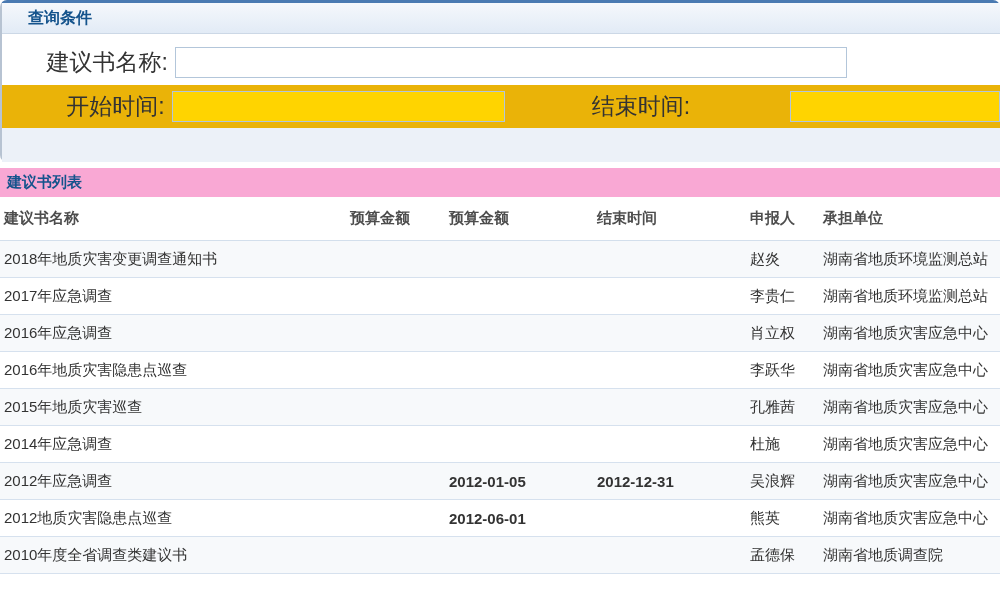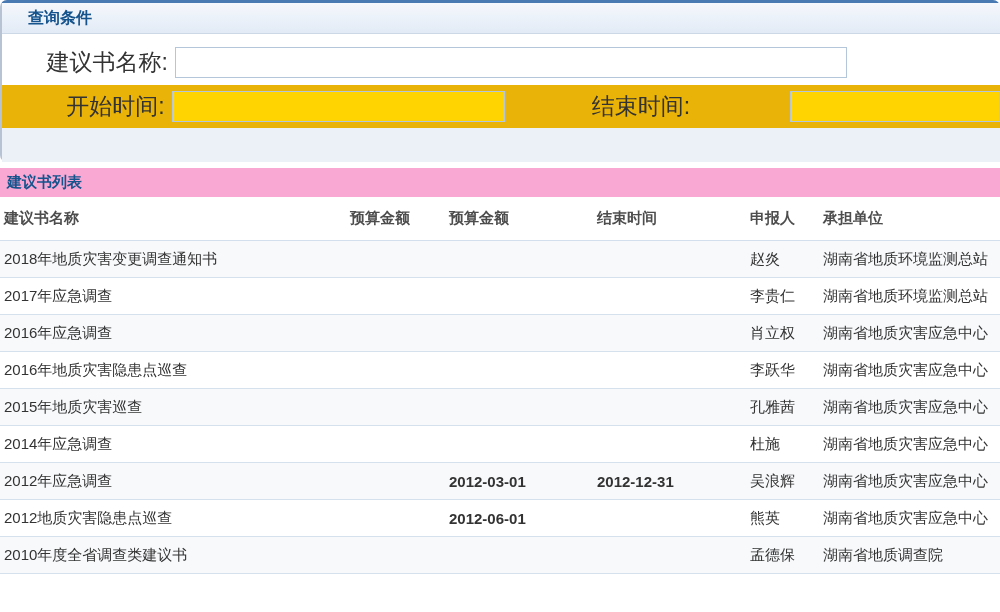--- a/index.html
+++ b/index.html
@@ -224,21 +224,21 @@
       <td class="col-name">2014年应急调查</td>
       <td class="col-budget"></td>
       <td class="col-start"></td>
       <td class="col-end"></td>
       <td class="col-applicant">杜施</td>
       <td class="col-unit">湖南省地质灾害应急中心</td>
     </tr>
     <tr>
       <td class="col-name">2012年应急调查</td>
       <td class="col-budget"></td>
-      <td class="col-start">2012-03-01</td>
+      <td class="col-start">2012-01-05</td>
       <td class="col-end">2012-12-31</td>
       <td class="col-applicant">吴浪辉</td>
       <td class="col-unit">湖南省地质灾害应急中心</td>
     </tr>
     <tr>
       <td class="col-name">2012地质灾害隐患点巡查</td>
       <td class="col-budget"></td>
       <td class="col-start">2012-06-01</td>
       <td class="col-end"></td>
       <td class="col-applicant">熊英</td>

